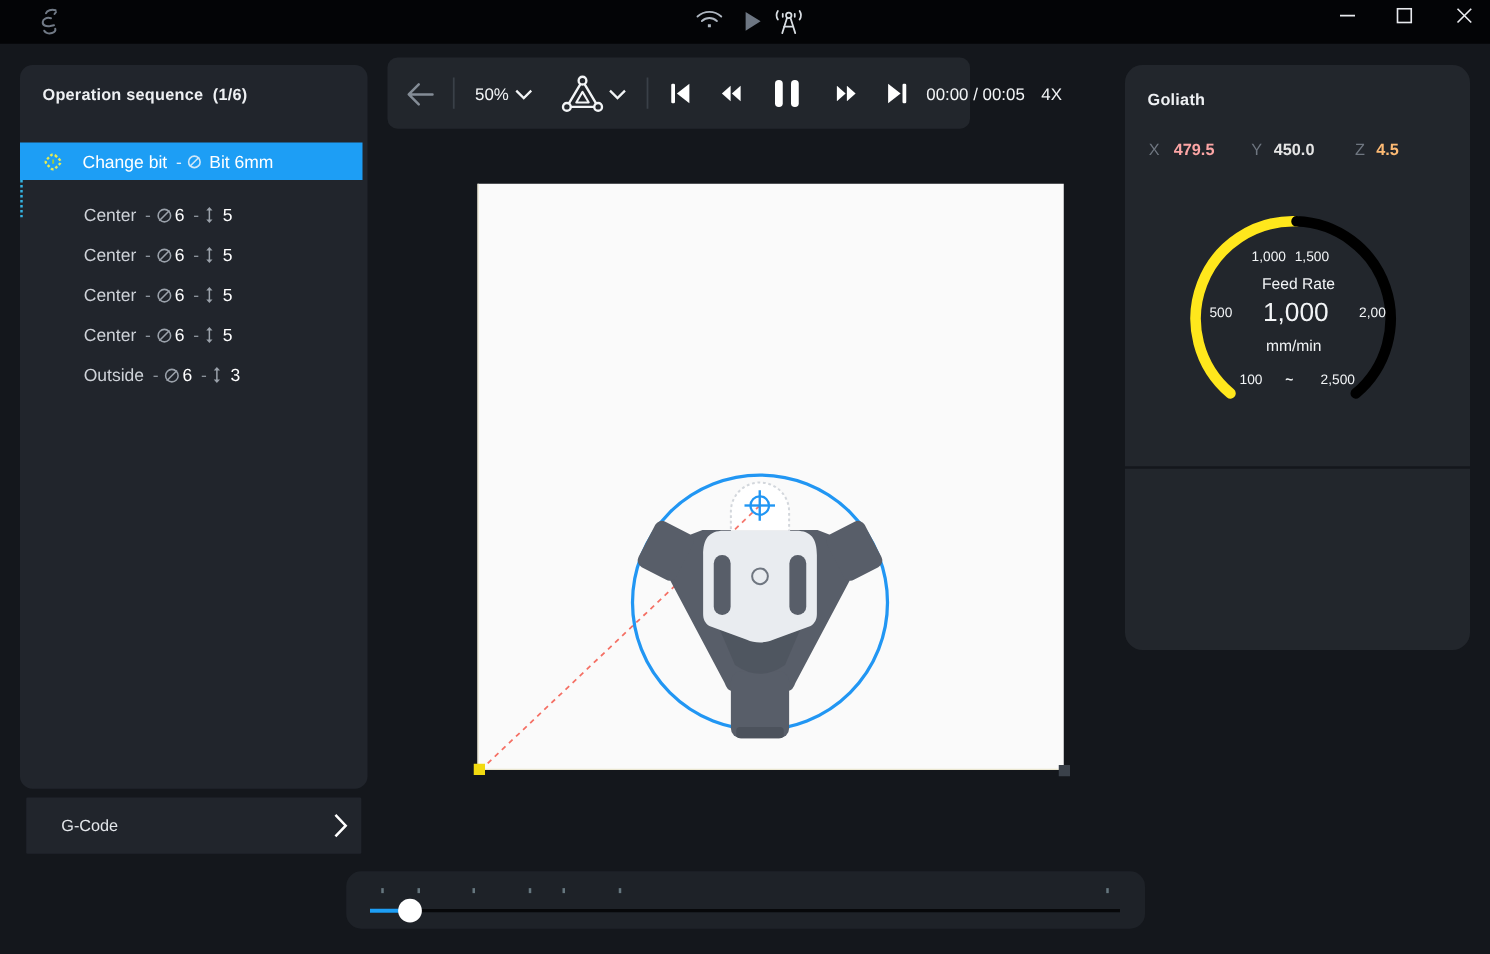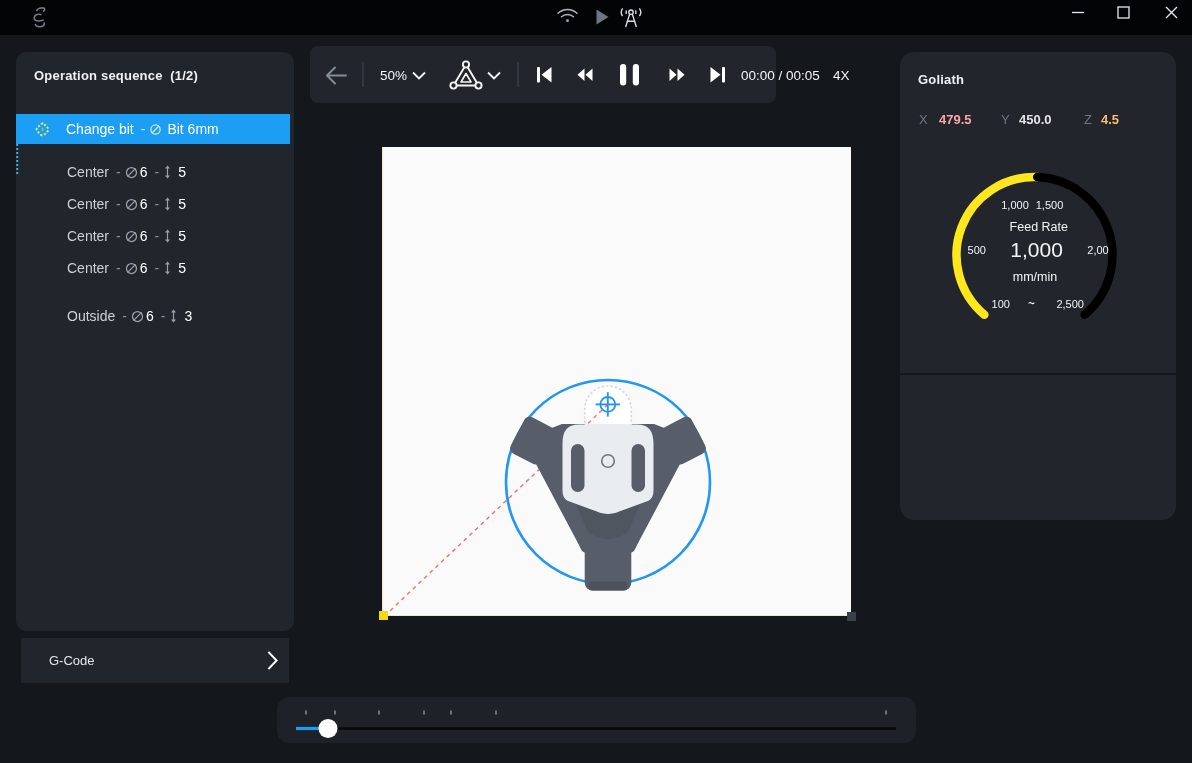--- a/index.html
+++ b/index.html
@@ -74,21 +74,21 @@
   <svg class="abs" style="left:1068px; top:6px;" width="120" height="22" viewBox="0 0 120 22">
     <g stroke="#e8eaee" stroke-width="1.3" fill="none">
       <line x1="4" y1="6.5" x2="16" y2="6.5"></line>
       <rect x="50" y="1" width="11" height="11"></rect>
       <path d="M98 1 L109 12 M109 1 L98 12"></path>
     </g>
   </svg>
 </div>
 
 <div id="leftpanel">
-  <div class="hdr" style="position:absolute; left:18px; top:16px;">Operation sequence&nbsp; <span style="font-weight:bold;">(1/2)</span></div>
+  <div class="hdr" style="position:absolute; left:18px; top:16px;">Operation sequence&nbsp; <span style="font-weight:bold;">(1/6)</span></div>
 
   <div id="selrow">
     <svg style="margin-left:19px;" width="15" height="15" viewBox="0 0 15 15">
       <rect x="2.6" y="2.6" width="9.8" height="9.8" rx="2.4" fill="none" stroke="#e6ec52" stroke-width="1.9" stroke-dasharray="2.1 1.7" transform="rotate(45 7.5 7.5)"></rect>
       <line x1="7.5" y1="5.6" x2="7.5" y2="9" stroke="#93c94e" stroke-width="1.6"></line>
     </svg>
     <span style="margin-left:16px;">Change bit</span>
     <span class="sep">-</span>
     <svg width="13" height="13" viewBox="0 0 13 13">
         <circle cx="6.5" cy="6.5" r="4.6" fill="none" stroke="#cfe7f8" stroke-width="1.3"></circle>
@@ -166,21 +166,21 @@
       <span class="sep">-</span>
     <svg width="9" height="14" viewBox="0 0 9 14">
         <g stroke="#9aa1aa" stroke-width="1.2" fill="#9aa1aa">
           <line x1="4.5" y1="2" x2="4.5" y2="12"></line>
           <path d="M4.5 0.6 L7 3.4 L2 3.4 Z" stroke="none"></path>
           <path d="M4.5 13.4 L7 10.6 L2 10.6 Z" stroke="none"></path>
         </g>
       </svg>
     <span class="num" style="margin-left:6px;">5</span>
     </div>
-  <div class="row" style="top:236px;text-align:right;">
+  <div class="row" style="top:220px;text-align:right;">
       <span class="lbl">Outside</span>
       <span class="sep">-</span>
     <svg width="13" height="13" viewBox="0 0 13 13">
         <circle cx="6.5" cy="6.5" r="5" fill="none" stroke="#9aa1aa" stroke-width="1.25"></circle>
         <line x1="2.4" y1="10.6" x2="10.6" y2="2.4" stroke="#9aa1aa" stroke-width="1.25"></line>
       </svg>
     <span class="num">6</span>
       <span class="sep">-</span>
     <svg width="9" height="14" viewBox="0 0 9 14">
         <g stroke="#9aa1aa" stroke-width="1.2" fill="#9aa1aa">

